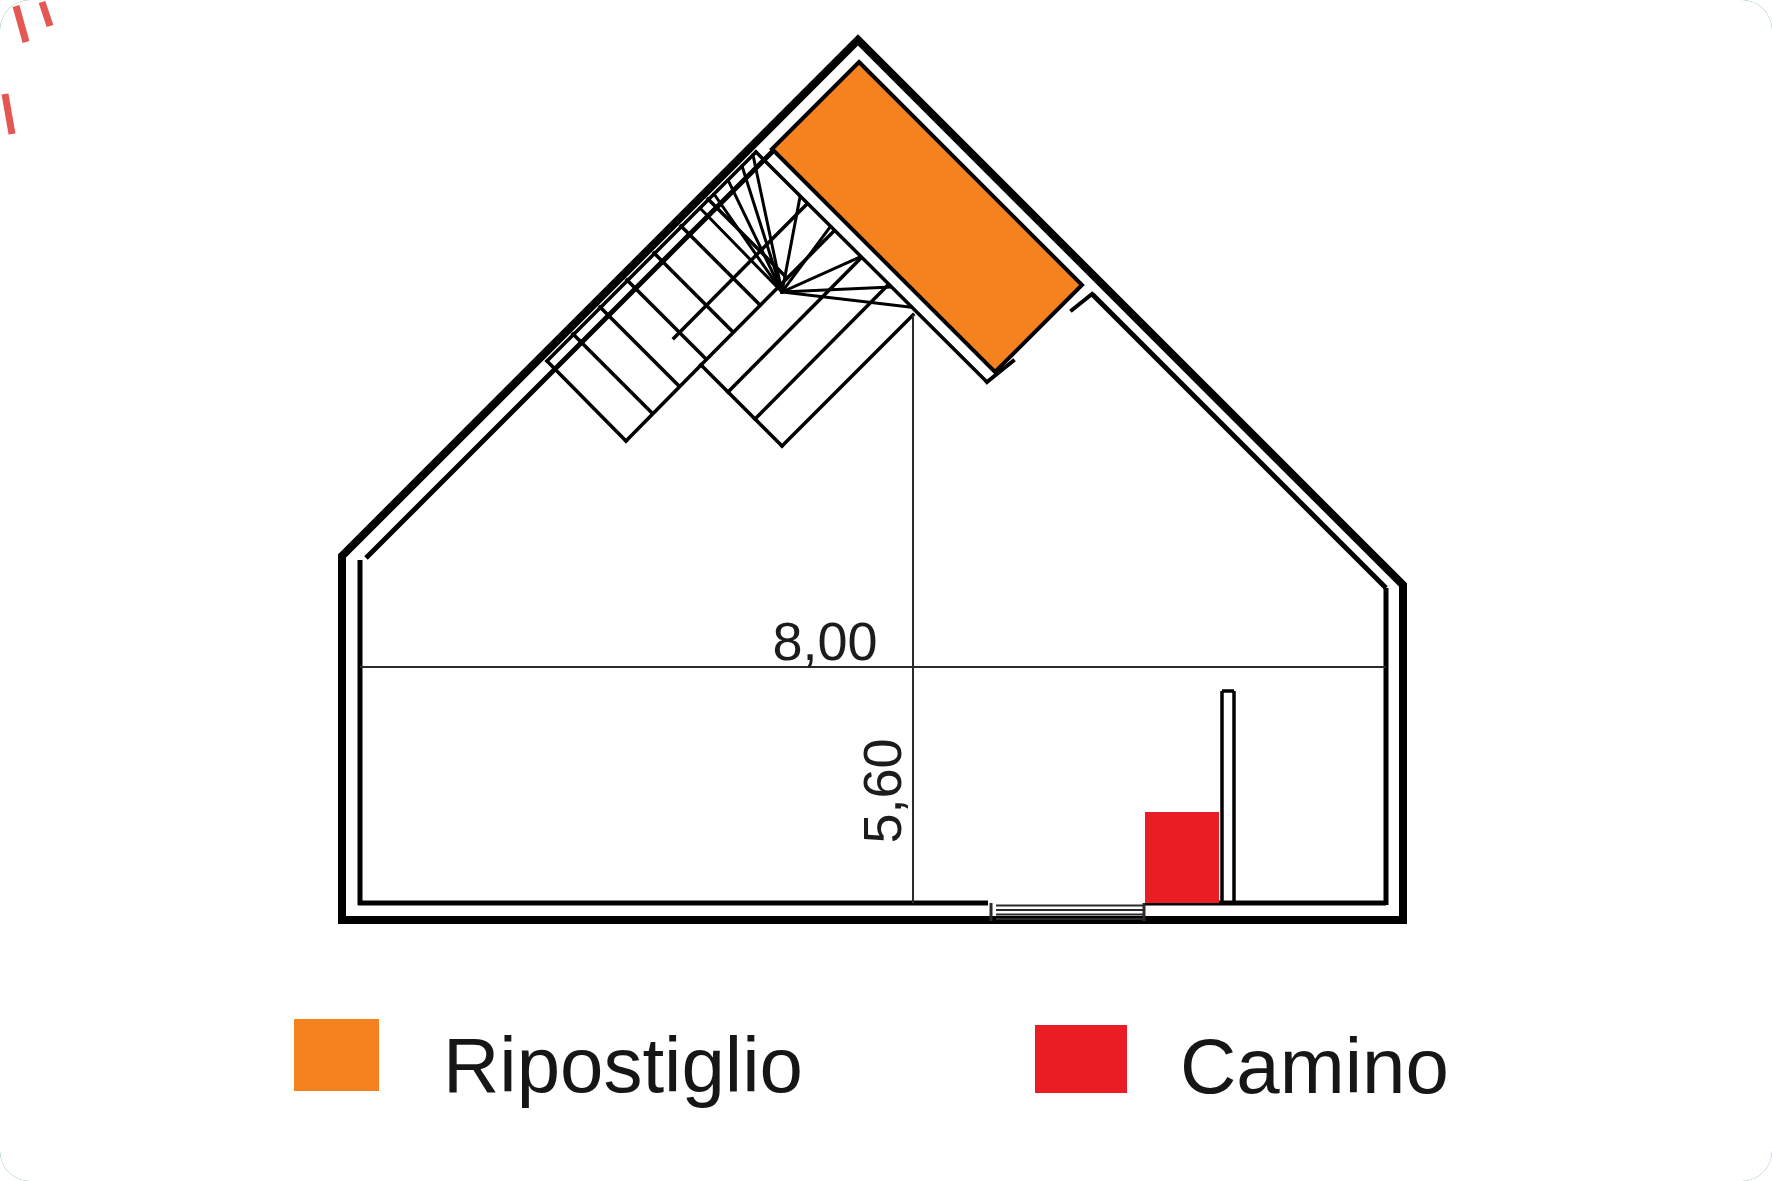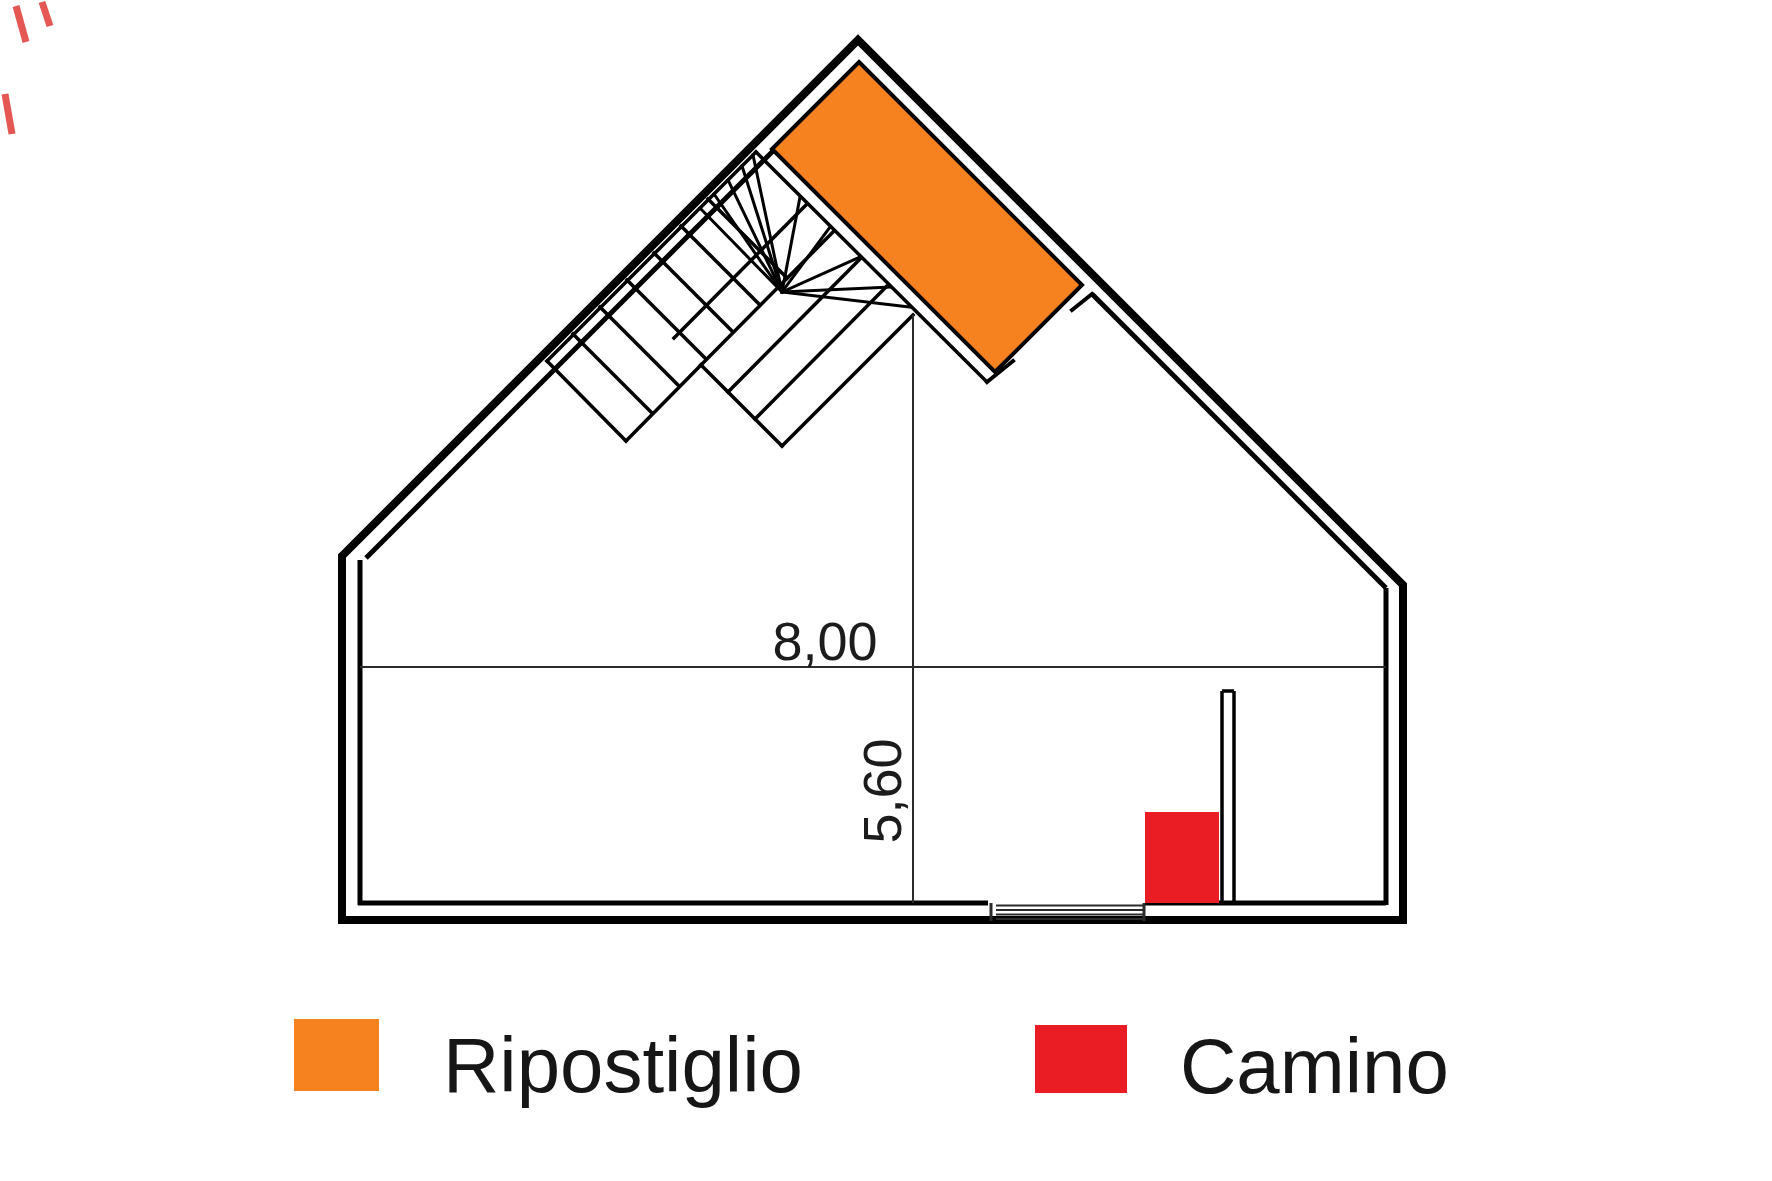--- a/index.html
+++ b/index.html
@@ -1,17 +1,17 @@
 <!DOCTYPE html>
 <html><head>
 <meta charset="utf-8">
 <style>
   html,body{margin:0;padding:0;background:#ffffff;}
   body{font-family:"Liberation Sans", sans-serif;}
-  .stage{position:relative;width:1772px;height:1181px;background:#0f766e;overflow:hidden;margin:0 auto;}
+  .stage{position:relative;width:1772px;height:1181px;background:#0f766e;overflow:hidden;margin:0 auto;border-radius:30px;}
   svg{display:block;}
   text{fill:#111111;}
   .dim-label{font-size:54px;fill:#1c1c1c;}
   .legend-label{font-size:78px;fill:#161616;}
   .wall{stroke:#000;fill:none;}
   .thin{stroke:#2b2b2b;fill:none;}
 </style>
 </head>
 <body>
 

